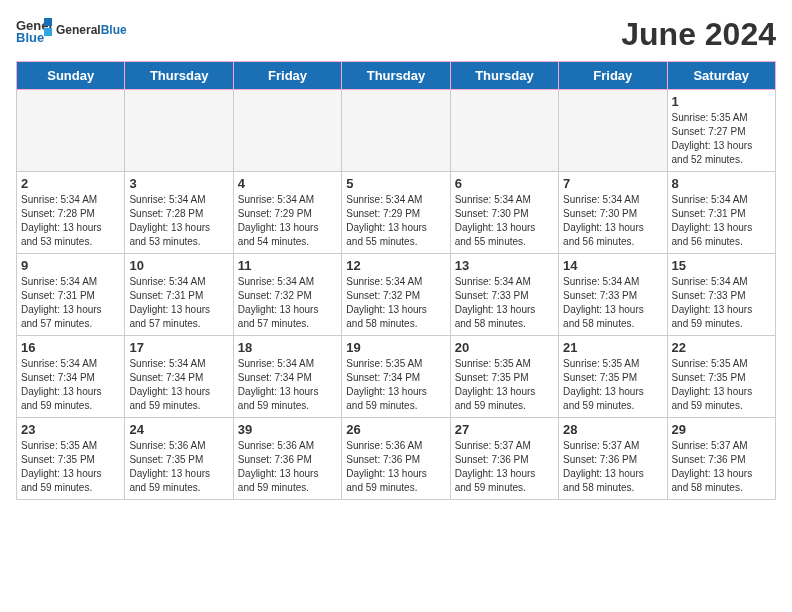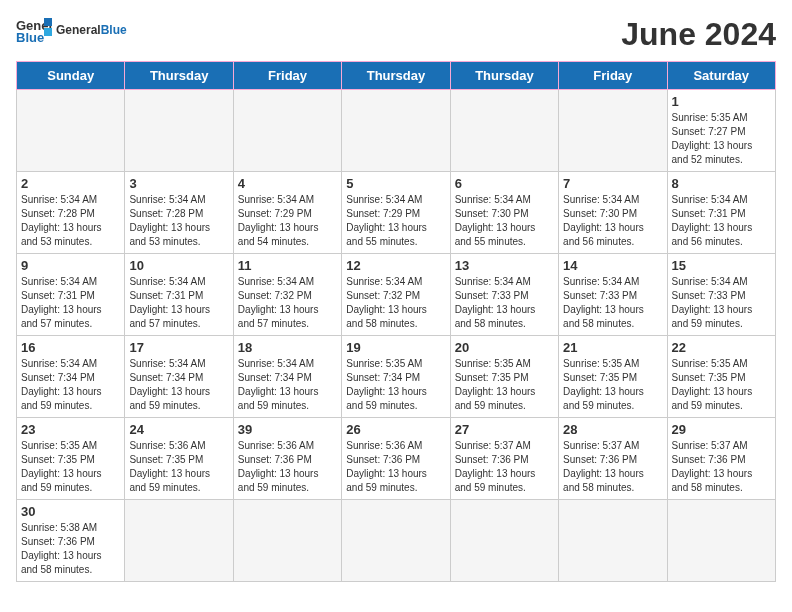--- a/index.html
+++ b/index.html
@@ -322,29 +322,14 @@
 and 58 minutes.</div>
         </td>
         <td>
           <div class="day-number">29</div>
           <div class="day-info" style="white-space: pre-line;">Sunrise: 5:37 AM
 Sunset: 7:36 PM
 Daylight: 13 hours
 and 58 minutes.</div>
         </td>
       </tr>
-      <tr>
-        <td>
-          <div class="day-number">30</div>
-          <div class="day-info" style="white-space: pre-line;">Sunrise: 5:38 AM
-Sunset: 7:36 PM
-Daylight: 13 hours
-and 58 minutes.</div>
-        </td>
-        <td class="empty"></td>
-        <td class="empty"></td>
-        <td class="empty"></td>
-        <td class="empty"></td>
-        <td class="empty"></td>
-        <td class="empty"></td>
-      </tr>
     </tbody>
 </table>
 
 </body></html>

